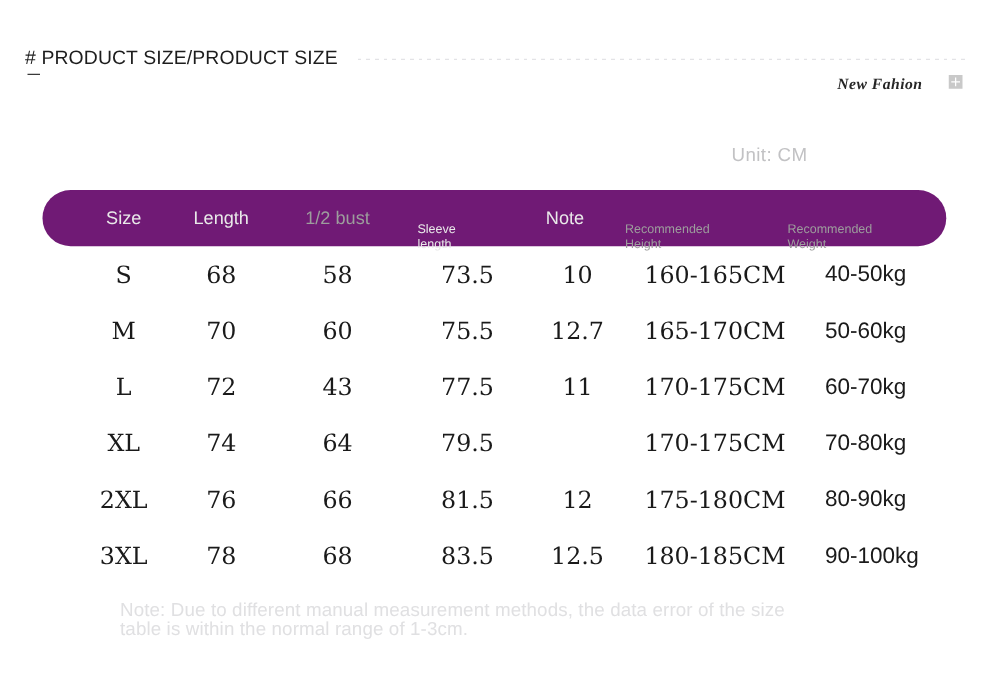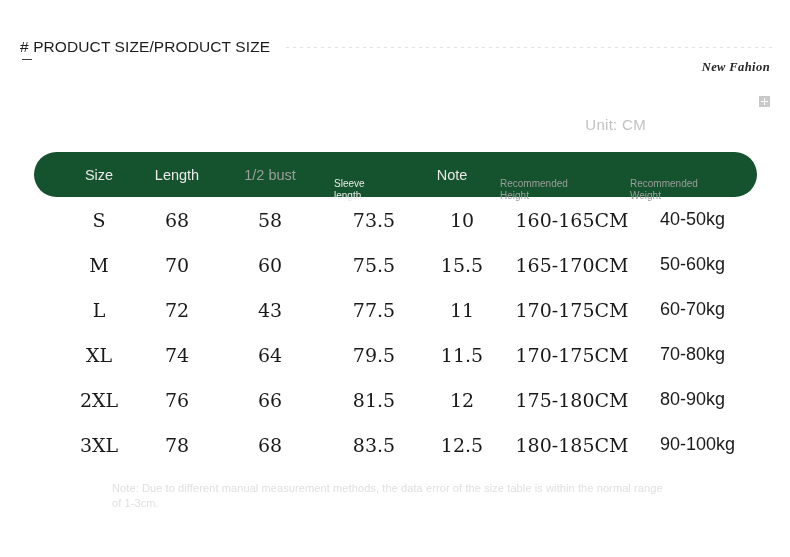--- a/index.html
+++ b/index.html
@@ -53,23 +53,22 @@
     height: 1px;
     background-image: repeating-linear-gradient(
         to right, #e3e3e6 0px, #e3e3e6 3px, rgba(255,255,255,0) 3px, rgba(255,255,255,0) 7px);
   }
 
   #brand-row {
     position: absolute;
     right: 20px;
     top: 22px;
     display: flex;
-    align-items: flex-end;
+    align-items: flex-start;
     gap: 21px;
-    flex-direction: column;
   }
   #brand-label {
     font-family: "Liberation Serif", serif;
     font-style: italic;
     font-weight: bold;
     font-size: 12.5px;
     color: #262626;
     letter-spacing: 0.4px;
     white-space: nowrap;
   }
@@ -108,21 +107,21 @@
   
   #size-table {
     position: absolute;
     left: 34px;
     top: 152px;
     width: 723px;
   }
 
   #table-head {
     height: 45px;
-    background: #14532d;
+    background: #701a75;
     border-radius: 23px;
     position: relative;
   }
   .head-cell {
     position: absolute;
     top: 0;
     height: 45px;
     display: flex;
     align-items: center;
     color: #e9e9e9;
@@ -181,24 +180,24 @@
   .c-length  { left: 104px; width: 78px; }
   .c-bust    { left: 182px; width: 108px; }
   .c-sleeve  { left: 290px; width: 100px; }
   .c-cuff    { left: 390px; width: 76px; }
   .c-height  { left: 460px; width: 156px; }
   .c-weight  { left: 626px; width: 130px; }
 
   
   #table-note {
     position: absolute;
-    left: 112px;
+    left: 96px;
     top: 481px;
     width: 560px;
-    font-size: 11px;
+    font-size: 15px;
     line-height: 15px;
     color: #e0e0e2;
     letter-spacing: 0.1px;
   }
 </style>
 </head>
 <body>
 
 <div id="page-header">
   <div id="title-row">
@@ -246,41 +245,40 @@
       <div class="cell c-cuff">10</div>
       <div class="cell c-height">160-165CM</div>
       <div class="cell c-weight weight">40-50kg</div>
     </div>
 
     <div class="size-row">
       <div class="cell c-size">M</div>
       <div class="cell c-length">70</div>
       <div class="cell c-bust">60</div>
       <div class="cell c-sleeve">75.5</div>
-      <div class="cell c-cuff">15.5</div>
+      <div class="cell c-cuff">12.7</div>
       <div class="cell c-height">165-170CM</div>
       <div class="cell c-weight weight">50-60kg</div>
     </div>
 
     <div class="size-row">
       <div class="cell c-size">L</div>
       <div class="cell c-length">72</div>
       <div class="cell c-bust">43</div>
       <div class="cell c-sleeve">77.5</div>
       <div class="cell c-cuff">11</div>
       <div class="cell c-height">170-175CM</div>
       <div class="cell c-weight weight">60-70kg</div>
     </div>
 
     <div class="size-row">
       <div class="cell c-size">XL</div>
       <div class="cell c-length">74</div>
       <div class="cell c-bust">64</div>
       <div class="cell c-sleeve">79.5</div>
-      <div class="cell c-cuff">11.5</div>
       <div class="cell c-height">170-175CM</div>
       <div class="cell c-weight weight">70-80kg</div>
     </div>
 
     <div class="size-row">
       <div class="cell c-size">2XL</div>
       <div class="cell c-length">76</div>
       <div class="cell c-bust">66</div>
       <div class="cell c-sleeve">81.5</div>
       <div class="cell c-cuff">12</div>

